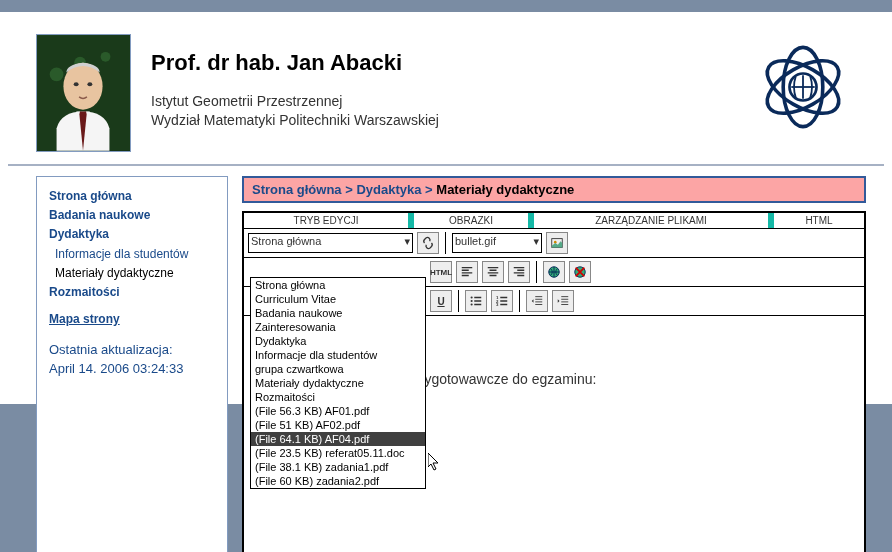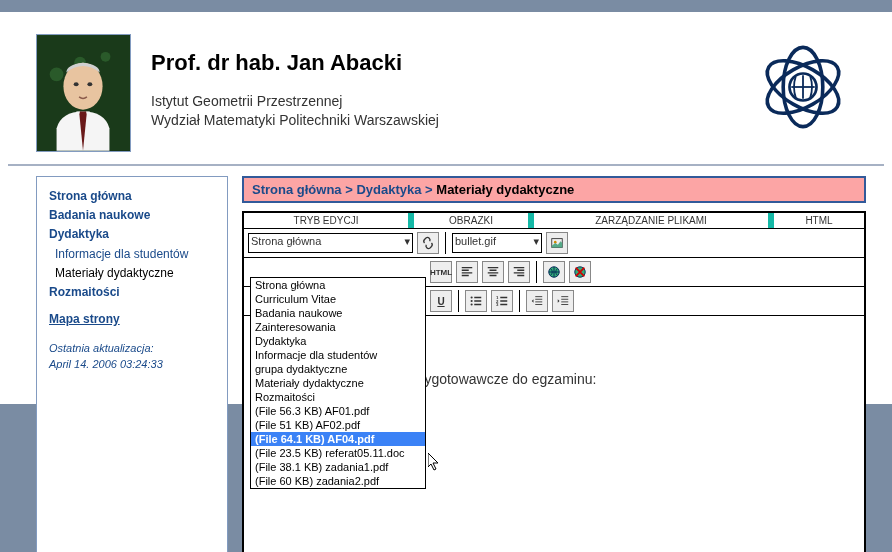--- a/index.html
+++ b/index.html
@@ -17,21 +17,21 @@
   .header-text .sub { font-size: 14px; color: #333; line-height: 1.35; }
   .logo { width: 90px; height: 90px; margin-right: 18px; margin-top: 8px; }
 
   
   .columns { display: flex; padding: 10px 18px 0 28px; gap: 14px; }
   .sidebar { width: 192px; border: 1px solid #829bc0; padding: 10px 12px 16px 12px; background: #fff; }
   .sidebar a, .sidebar .navitem { display: block; color: #1a4a8a; font-weight: bold; font-size: 12px; line-height: 1.6; text-decoration: none; }
   .sidebar .sub { color: #1a4a8a; font-weight: normal; padding-left: 6px; }
   .sidebar .current { color: #000; font-weight: normal; padding-left: 6px; }
   .sidebar .map { text-decoration: underline; margin-top: 8px; display: inline-block; }
-  .sidebar .updated { margin-top: 12px; color: #1a4a8a; font-size: 11px; line-height: 1.4; font-style: italic; }
+  .sidebar .updated { margin-top: 12px; color: #1a4a8a; font-size: 13px; line-height: 1.4; }
 
   .main { flex: 1; }
   .breadcrumb { border: 2px solid #325a9a; padding: 4px 8px; background: #fca5a5; margin-bottom: 8px; font-weight: bold; font-size: 13px; }
   .breadcrumb .bc-link { color: #1a4a8a; }
   .breadcrumb .bc-sep { color: #1a4a8a; }
   .breadcrumb .bc-current { color: #000; }
 
   .editor { border: 2px solid #000; background: #fff; position: relative; }
   .menubar { display: flex; background: #fff; border-bottom: 1px solid #000; }
   .menubar .menuitem { padding: 2px 0; font-size: 10px; border-right: 6px solid #14b8a6; text-align: center; }
@@ -52,21 +52,21 @@
   .editor-body { padding: 0 10px 10px 80px; min-height: 280px; position: relative; }
   .editor-body h2 { font-size: 20px; font-weight: bold; margin: 20px 0 12px; }
   .editor-body .line { font-size: 14px; margin-bottom: 16px; }
   .editor-body .line em { font-style: italic; }
   .editor-body ol { list-style: none; }
   .editor-body li { font-size: 14px; line-height: 1.7; }
 
   
   .dropdown { position: absolute; top: 64px; left: 6px; width: 176px; background: #fff; border: 1px solid #000; z-index: 20; }
   .dropdown .dd-item { font-size: 11px; padding: 1px 4px; color: #000; white-space: nowrap; overflow: hidden; }
-  .dropdown .dd-item.sel { background: #3b82f6; color: #fff; font-weight: bold; }
+  .dropdown .dd-item.sel { background: #404040; color: #fff; }
   .cursor { position: absolute; top: 240px; left: 184px; z-index: 30; pointer-events: none; }
 </style>
 </head>
 <body>
 
 <div class="page">
   <div class="top-strip"></div>
   <div class="content-area">
 
     <div class="header">
@@ -233,21 +233,21 @@
               </div>
           </div>
 
           <div class="dropdown" id="dd">
               <div class="dd-item">Strona główna</div>
               <div class="dd-item">Curriculum Vitae</div>
               <div class="dd-item">Badania naukowe</div>
               <div class="dd-item">Zainteresowania</div>
               <div class="dd-item">Dydaktyka</div>
               <div class="dd-item">Informacje dla studentów</div>
-              <div class="dd-item">grupa dydaktyczne</div>
+              <div class="dd-item">grupa czwartkowa</div>
               <div class="dd-item">Materiały dydaktyczne</div>
               <div class="dd-item">Rozmaitości</div>
               <div class="dd-item">(File 56.3 KB) AF01.pdf</div>
               <div class="dd-item">(File 51 KB) AF02.pdf</div>
               <div class="dd-item sel">(File 64.1 KB) AF04.pdf</div>
               <div class="dd-item">(File 23.5 KB) referat05.11.doc</div>
               <div class="dd-item">(File 38.1 KB) zadania1.pdf</div>
               <div class="dd-item">(File 60 KB) zadania2.pdf</div>
             </div>
           <svg class="cursor" width="16" height="20">

